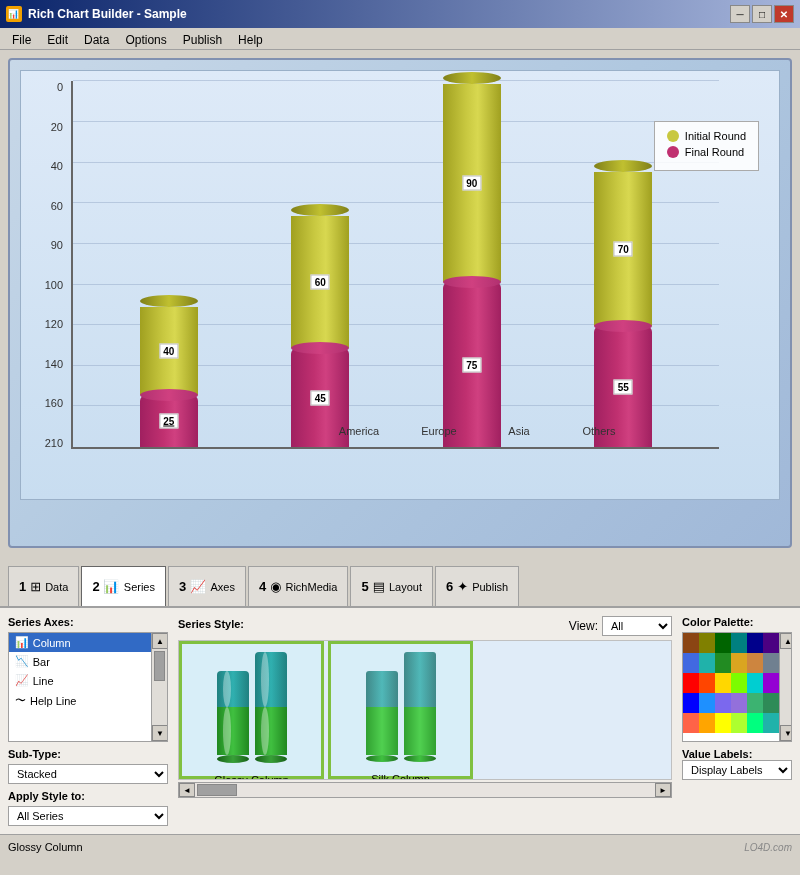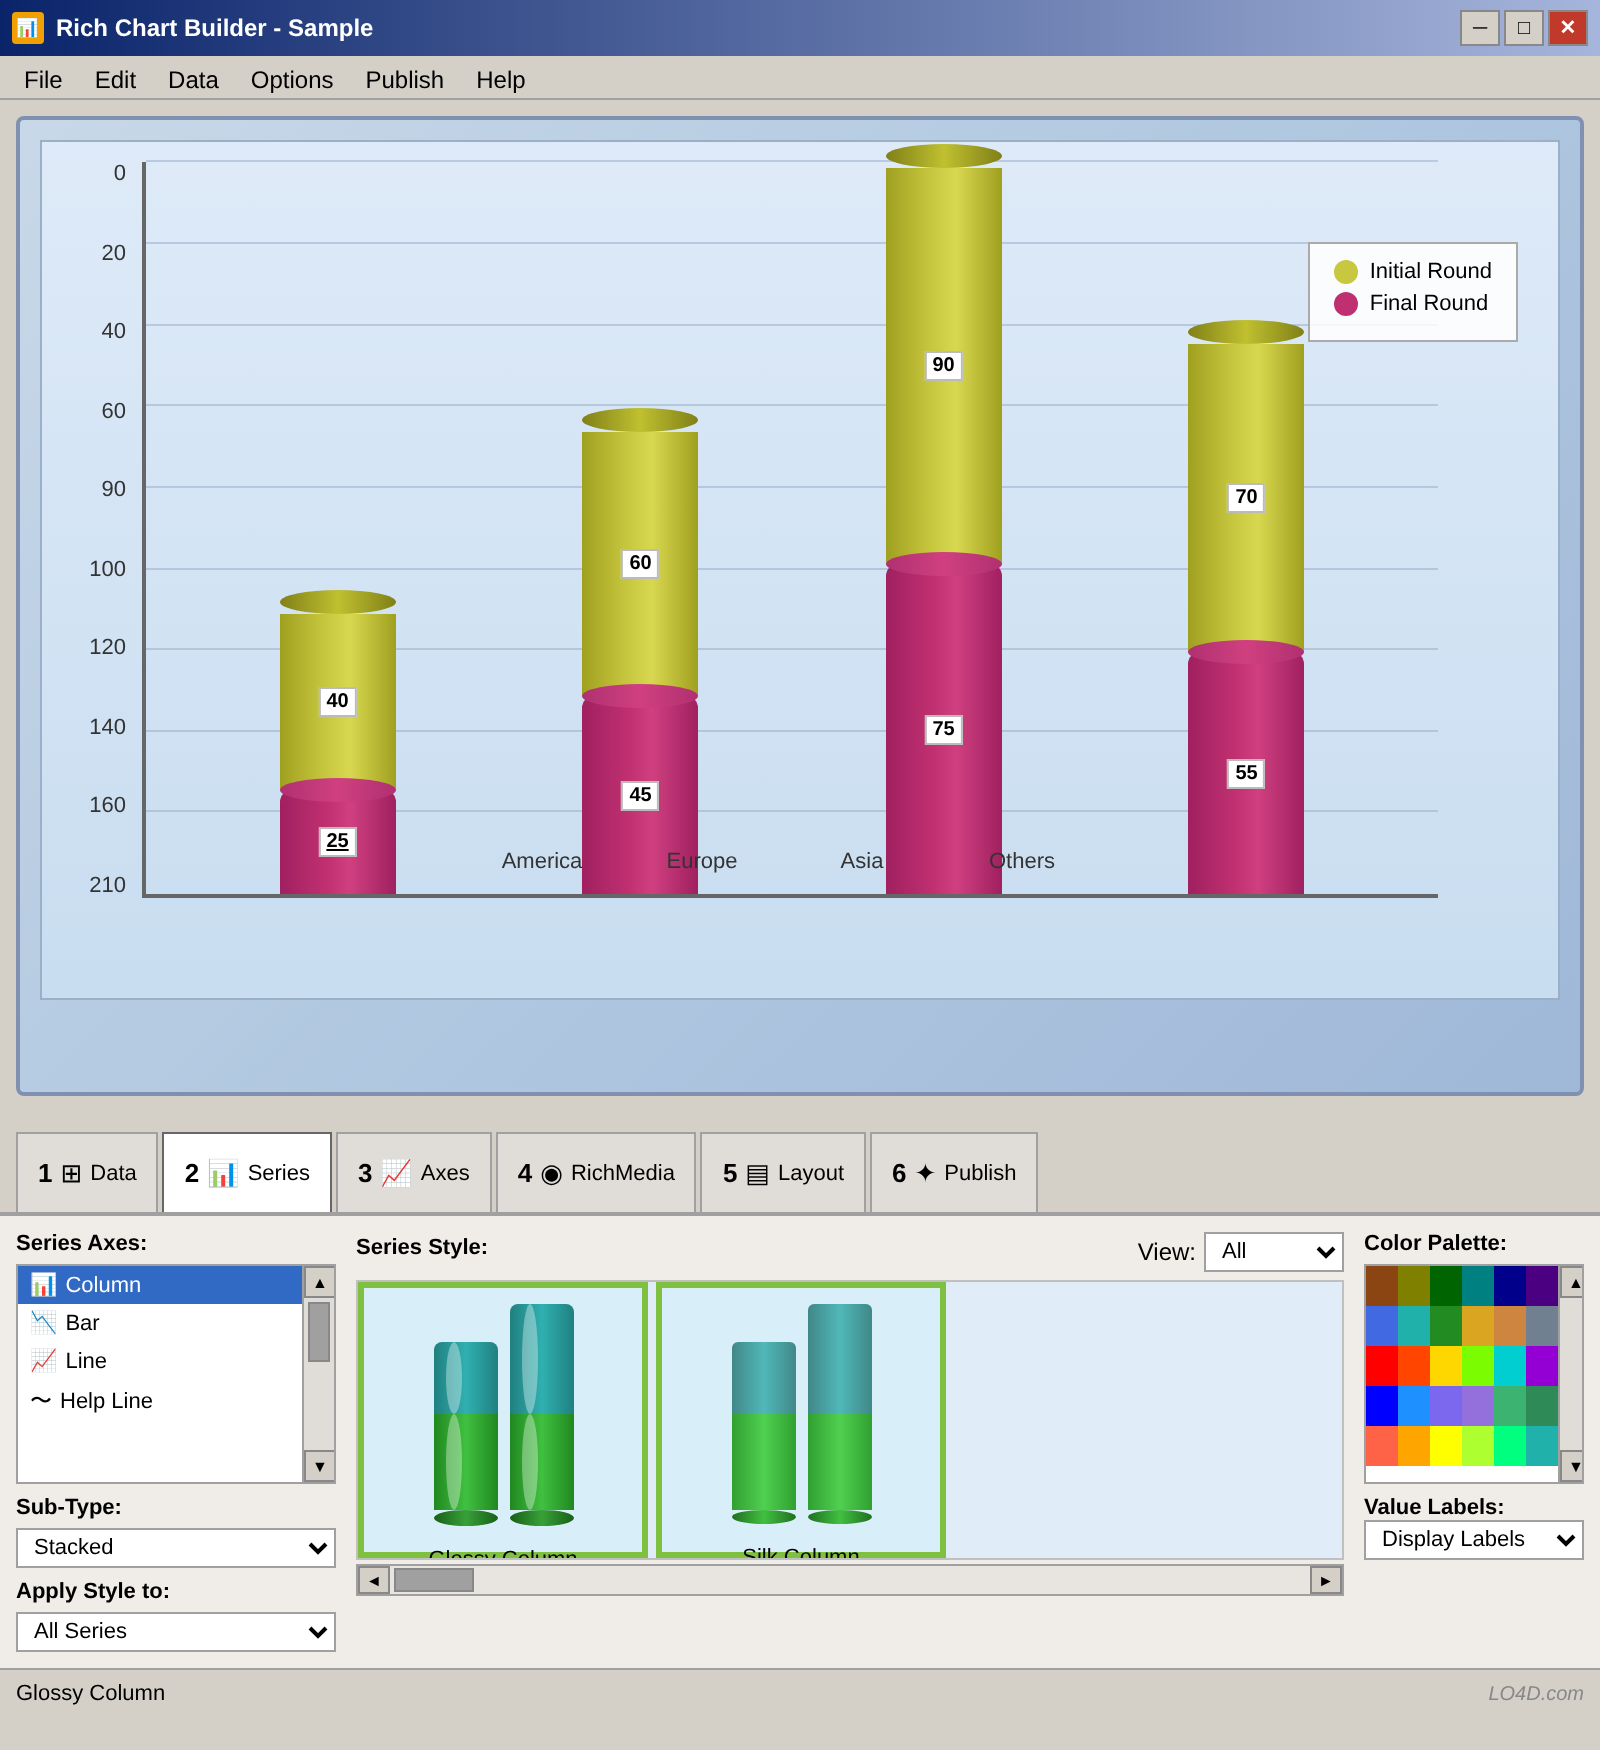--- a/index.html
+++ b/index.html
@@ -118,21 +118,21 @@
       position: relative;
       width: 60px;
     }
 
     .x-labels {
       position: absolute;
       bottom: 10px;
       left: 50px;
       right: 60px;
       display: flex;
-      justify-content: center;
+      justify-content: flex-end;
       padding: 0 20px;
     }
 
     .x-label {
       text-align: center;
       font-size: 11px;
       color: #333;
       width: 80px;
     }
 

